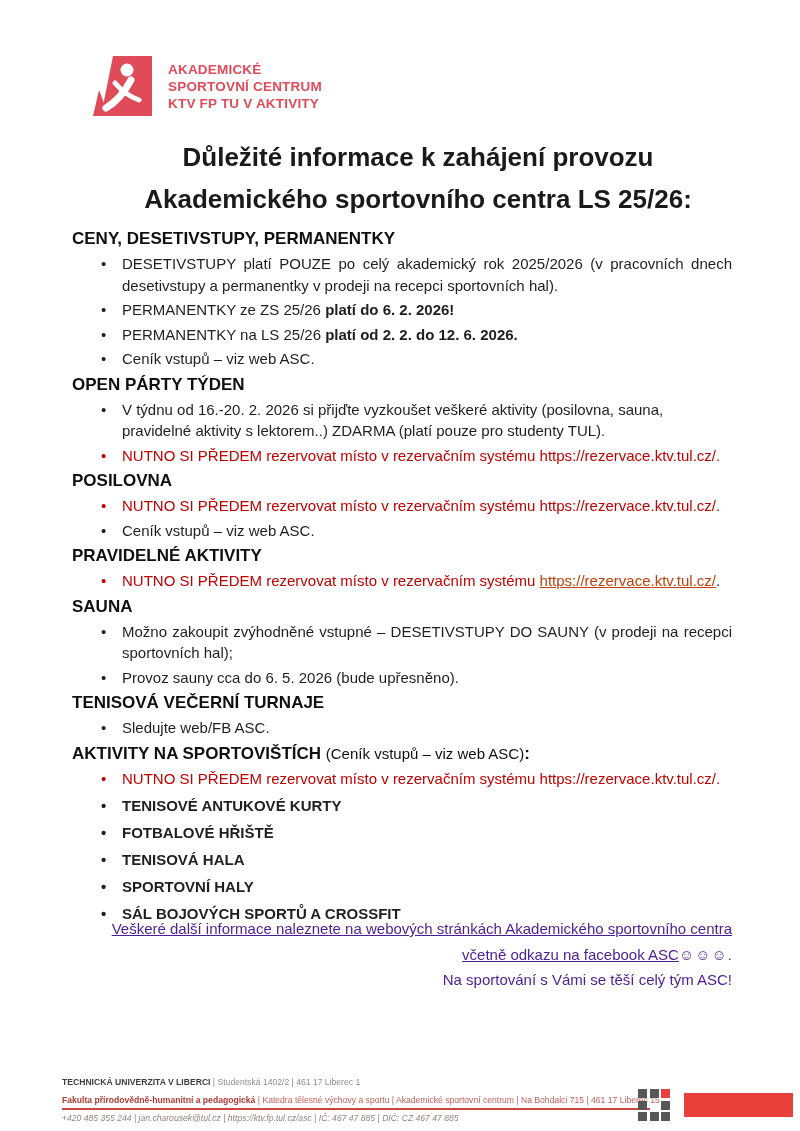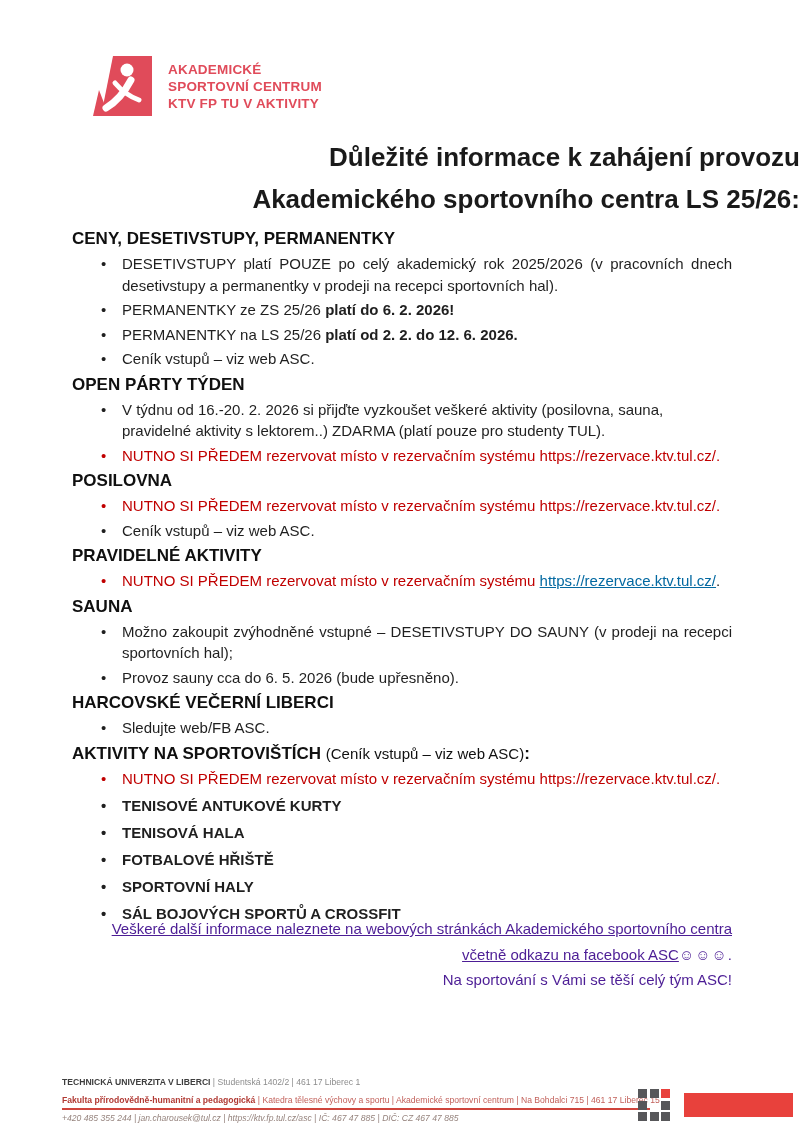--- a/index.html
+++ b/index.html
@@ -9,40 +9,40 @@
     font-family:"Liberation Sans", sans-serif; color:#1f1f1f;
   }
 
   
   .brand { position:absolute; top:54px; left:90px; display:flex; gap:14px; align-items:flex-start;justify-content:flex-end; }
   .brandmark { width:64px; height:64px; flex:0 0 auto; }
   .brandtext { color:#e04b5a; font-weight:700; font-size:13.5px; line-height:17px; padding-top:7px; letter-spacing:.2px; }
   .brandtext span { display:block; }
 
   
-  .title { position:absolute; top:136px; left:0; right:0; text-align:right;
+  .title { position:absolute; top:136px; left:0; right:0; text-align:center;
            font-size:26px; line-height:42px; font-weight:700; color:#1a1a1a;padding-left:36px; }
   .title span { display:block; }
 
   
   .content { position:absolute; top:224px; left:72px; width:660px; }
   .h  { font-size:17px; font-weight:700; color:#101010; line-height:23px; margin-top:3px; }
   .hn { font-weight:400; font-size:15px; }
   .mt { }
   .list { list-style:none; padding-left:50px; }
   .li { position:relative; font-size:15px; line-height:21.5px; margin:3px 0; color:#1f1f1f; }
   .li::before { content:"\2022"; position:absolute; left:-21px; }
   .just { text-align:justify; }
   .red  { color:#c00000; }
   .red::before { color:#c00000; }
   .b    { font-weight:700; }
   .bold-li { font-weight:700; }
   .sp   { margin:5.5px 0; }
   .dk   { color:#222; }
-  a.link { color:#0369a1; text-decoration:underline; }
+  a.link { color:#c2410c; text-decoration:underline; }
 
   
   .closing { position:absolute; top:916px; left:72px; width:660px; text-align:right;
              font-size:15px; line-height:25.5px; color:#4c1d95; }
   .u { text-decoration:underline; }
   .smileys { letter-spacing:1px; }
 
   
   .foot { position:absolute; left:62px; top:1077px; width:700px; font-size:8.6px; line-height:11px; }
   .f1 { color:#8c8c8c; margin-bottom:7px; }
@@ -119,33 +119,33 @@
 
   <section>
     <h2 class="h">SAUNA</h2>
     <ul class="list">
       <li class="li just"><span>Možno zakoupit zvýhodněné vstupné – DESETIVSTUPY DO SAUNY (v prodeji na recepci sportovních hal);</span></li>
       <li class="li"><span>Provoz sauny cca do 6. 5. 2026 (bude upřesněno).</span></li>
     </ul>
   </section>
 
   <section>
-    <h2 class="h">HARCOVSKÉ VEČERNÍ LIBERCI</h2>
+    <h2 class="h">TENISOVÁ VEČERNÍ TURNAJE</h2>
     <ul class="list">
       <li class="li"><span>Sledujte web/FB ASC.</span></li>
     </ul>
   </section>
 
   <section>
     <h2 class="h mt"><span>AKTIVITY NA SPORTOVIŠTÍCH </span><span class="hn">(Ceník vstupů – viz web ASC)</span><span>:</span></h2>
     <ul class="list">
       <li class="li red"><span>NUTNO SI PŘEDEM rezervovat místo v rezervačním systému https://rezervace.ktv.tul.cz/.</span></li>
       <li class="li bold-li sp"><span>TENISOVÉ ANTUKOVÉ KURTY</span></li>
+      <li class="li bold-li sp"><span>FOTBALOVÉ HŘIŠTĚ</span></li>
       <li class="li bold-li sp"><span>TENISOVÁ HALA</span></li>
-      <li class="li bold-li sp"><span>FOTBALOVÉ HŘIŠTĚ</span></li>
       <li class="li bold-li sp"><span>SPORTOVNÍ HALY</span></li>
       <li class="li bold-li sp"><span>SÁL BOJOVÝCH SPORTŮ A CROSSFIT</span></li>
     </ul>
   </section>
 
 </main>
 
 <div class="closing">
   <p><span class="u">Veškeré další informace naleznete na webových stránkách Akademického sportovního centra</span></p>
   <p><span class="u">včetně odkazu na facebook ASC</span><span class="smileys">☺☺☺</span><span>.</span></p>

